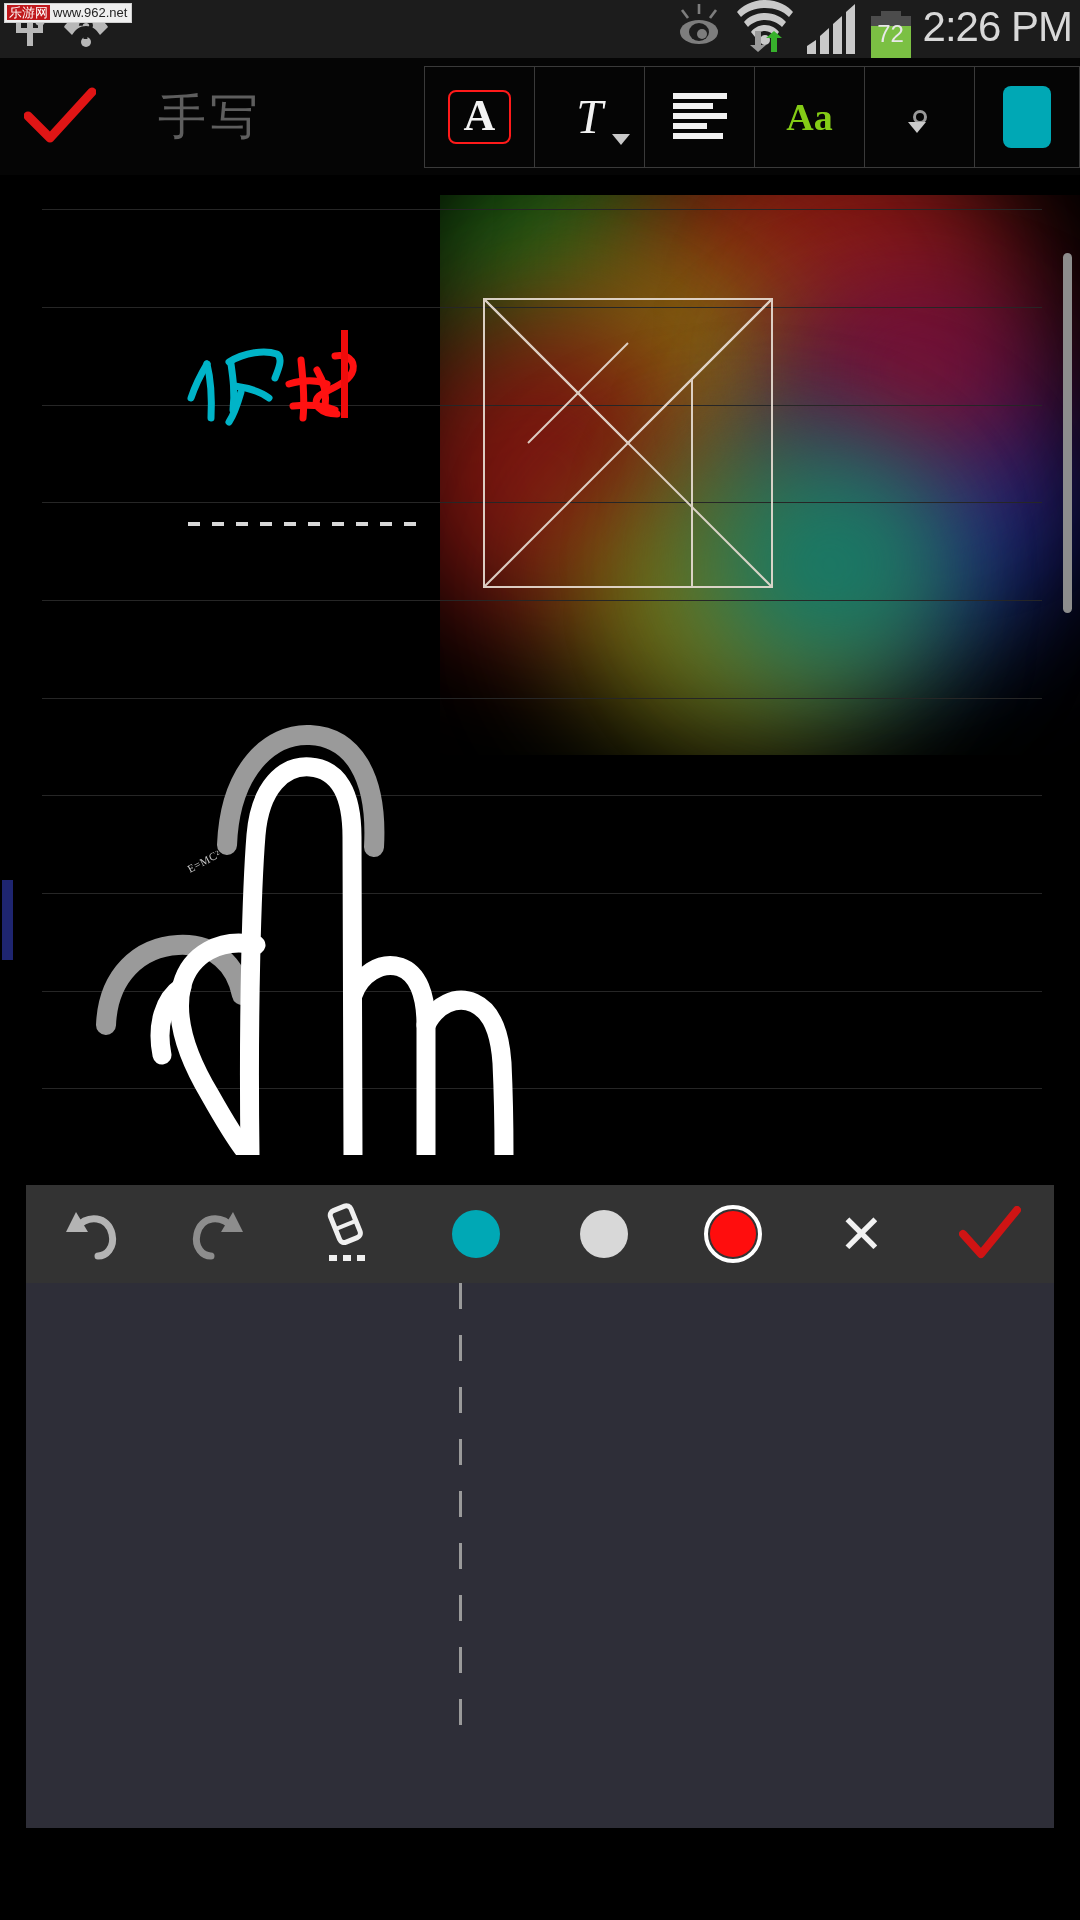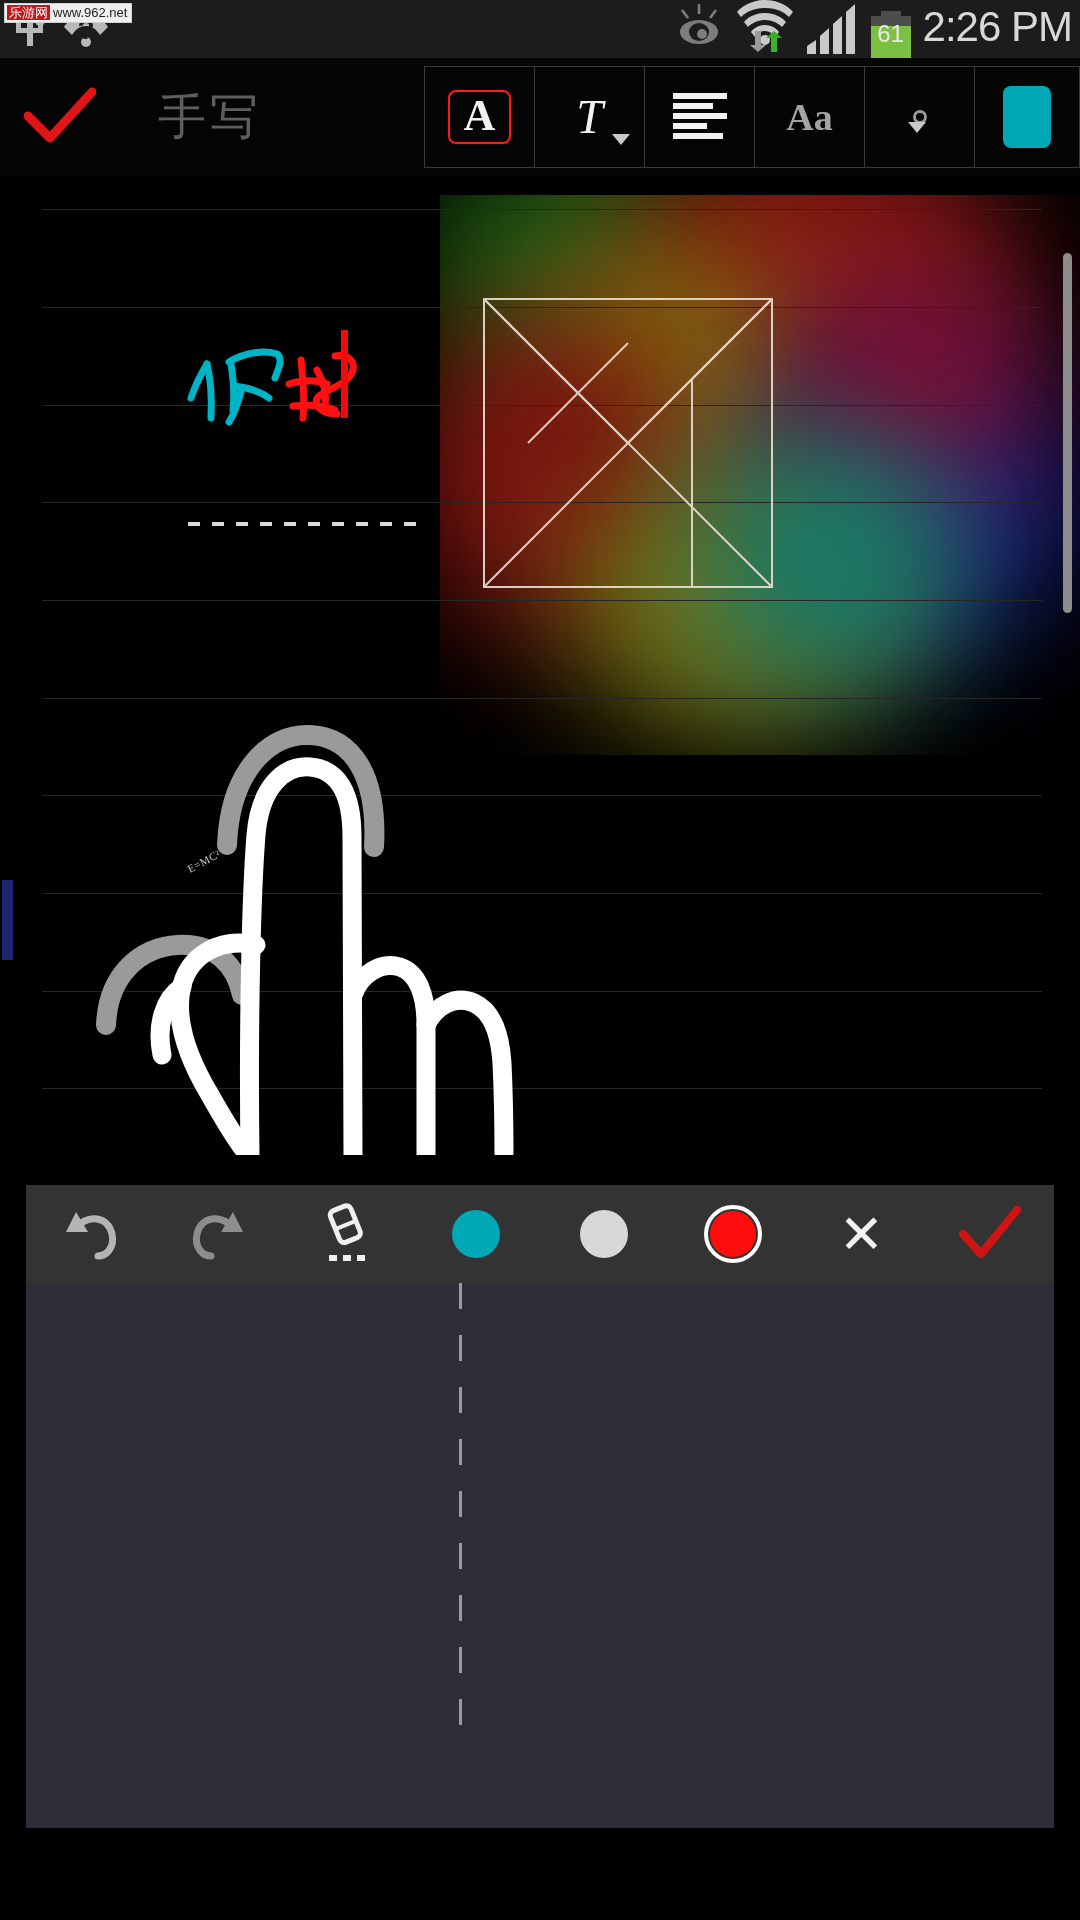--- a/index.html
+++ b/index.html
@@ -46,21 +46,21 @@
   .tool-cell {
     width:110px; height:100%; border-right:1px solid #3a3a3a;
     display:flex; align-items:center; justify-content:center; position:relative;
   }
   .tool-cell:last-child { width:105px; }
   .glyph-A {
     color:#f2f2f2; font-size:44px; font-weight:bold; font-family:"Liberation Serif", serif;
     border:2px solid #ff1a1a; border-radius:8px; padding:2px 14px 4px 14px; line-height:44px;
   }
   .glyph-T { color:#f2f2f2; font-size:48px; font-family:"Liberation Serif", serif; font-style:italic; }
-  .glyph-Aa { color:#a3a3a3; font-size:38px; font-weight:bold; font-family:"Liberation Serif", serif; }
+  .glyph-Aa { color:#84cc16; font-size:38px; font-weight:bold; font-family:"Liberation Serif", serif; }
   .swatch-wrap { border:3px solid #9a9a9a; border-radius:9px; padding:4px; position:relative; }
   .swatch { width:52px; height:58px; border-radius:6px; }
   .swatch-plain { width:48px; height:62px; border-radius:8px; }
   .mini-caret { position:absolute; right:-2px; bottom:-12px; width:0;height:0;
                 border-left:9px solid transparent; border-right:9px solid transparent; border-top:11px solid #c9c9c9; }
   .mini-caret-T { position:absolute; right:14px; bottom:22px; width:0;height:0;
                 border-left:9px solid transparent; border-right:9px solid transparent; border-top:11px solid #c9c9c9; }
   #tb-collapse { position:absolute; right:24px; top:180px; width:80px; height:56px;
                  display:flex; align-items:center; justify-content:center; }
 
@@ -185,21 +185,21 @@
             <polygon points="15,52 15,34 24,26 24,52"></polygon>
             <polygon points="28,52 28,22 37,14 37,52"></polygon>
             <polygon points="41,52 41,10 50,2 50,52"></polygon>
           </g>
         </svg>
       </span>
       <span class="batt">
         <span class="batt-cap"></span>
         <span class="batt-body"></span>
         <span class="batt-fill"></span>
-        <span class="batt-num">61</span>
+        <span class="batt-num">72</span>
       </span>
       <span id="sb-time">2:26 PM</span>
     </div>
   </div>
 
   <div id="watermark-top">
     <span class="wm-cn">乐游网</span><span>www.962.net</span>
   </div>
 
   <div id="toolbar">

